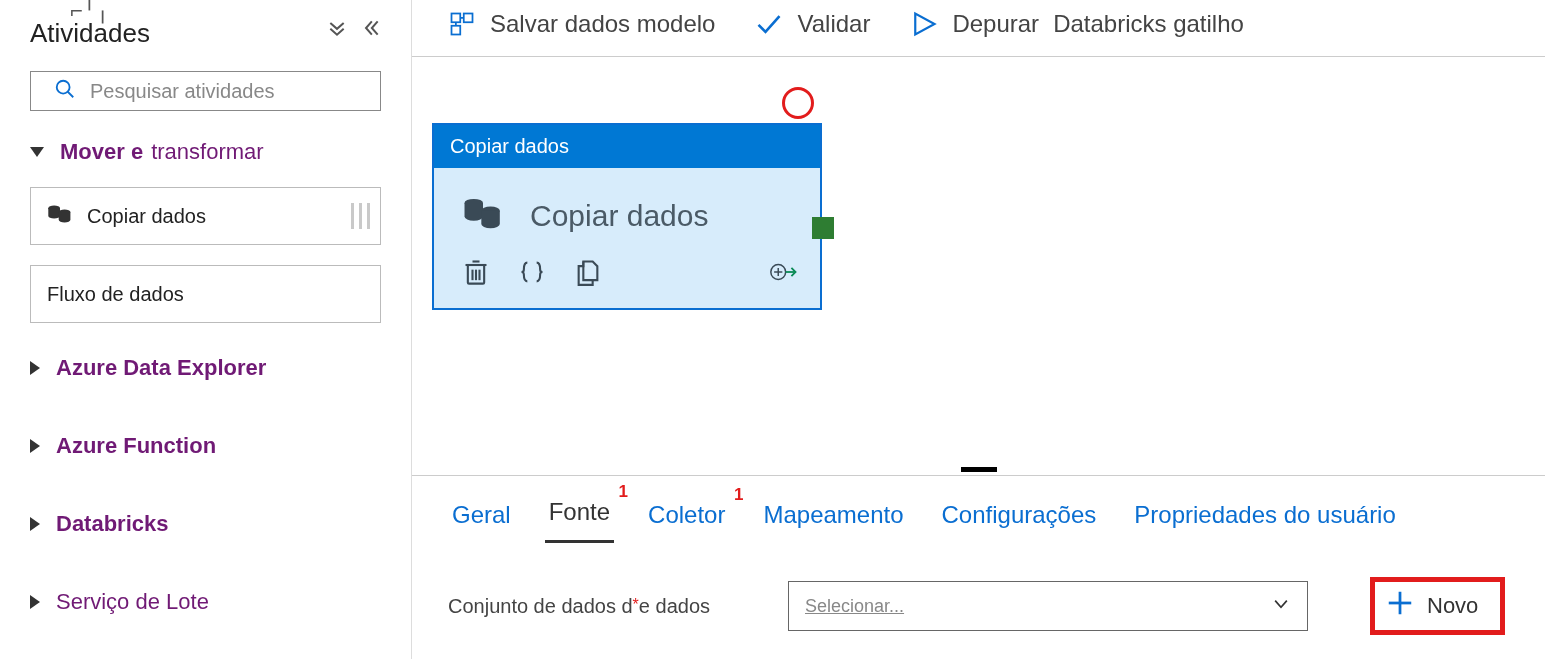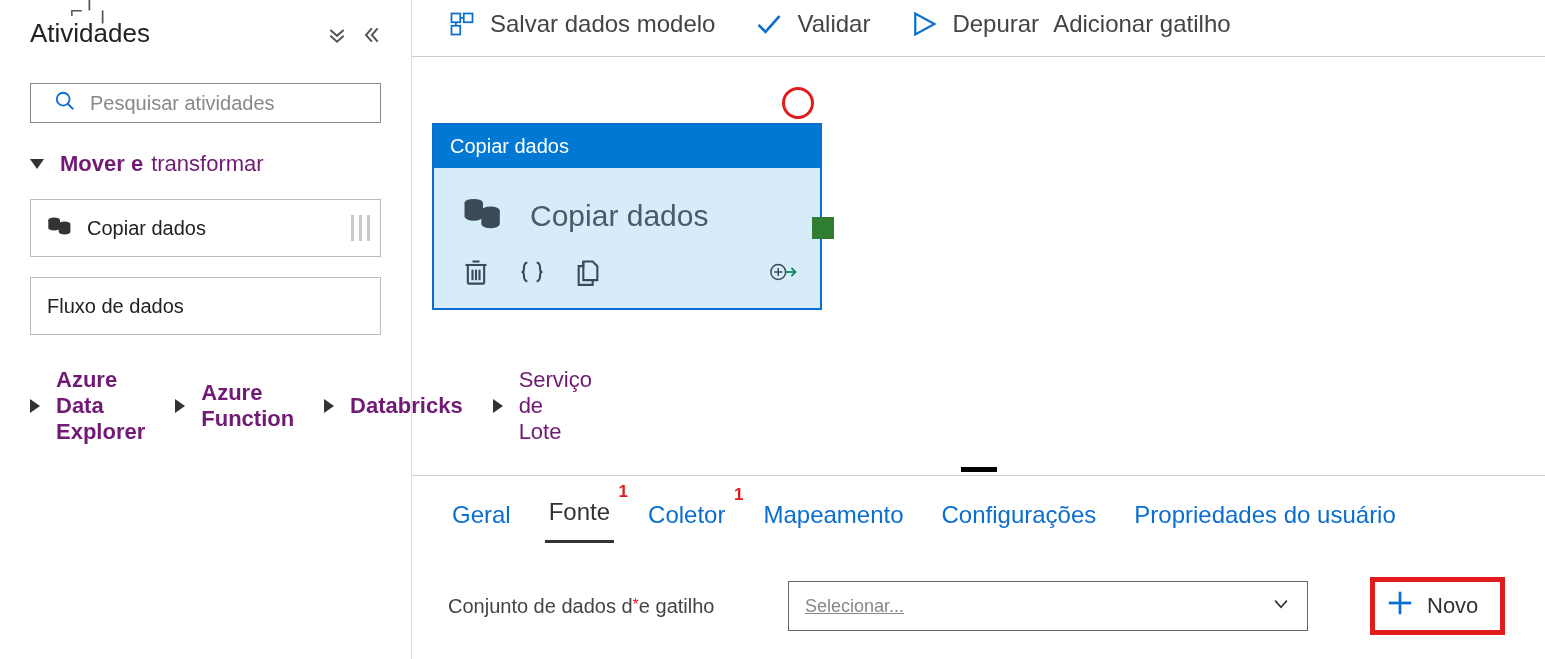--- a/index.html
+++ b/index.html
@@ -20,24 +20,24 @@
     border-right: 1px solid #ddd;
     position: relative;
   }
   .cursor-hint {
     position: absolute;
     top: -2px; left: 70px;
     font-size: 22px; color: #555;
   }
   .sidebar-header {
     display: flex;
-    align-items: flex-end;
+    align-items: flex-start;
     justify-content: space-between;
     margin-top: 18px;
-    margin-bottom: 34px;
+    margin-bottom: 22px;
   }
   .sidebar-title { font-size: 26px; font-weight: 400; color: #222; }
   .header-chevrons { display: flex; gap: 14px; align-items: center; }
   .hdr-icon svg { width: 20px; height: 20px; }
   .search-box {
     display: flex; align-items: center;
     border: 1px solid #888; height: 40px;
     padding: 0 23px; margin-bottom: 28px;
   }
   .search-box svg { width: 22px; height: 22px; margin-right: 14px; }
@@ -74,21 +74,21 @@
     font-size: 20px; color: #222; margin-bottom: 20px; cursor: grab;
   }
   .act-item .left { display: flex; align-items: center; gap: 14px; }
   .db-mini svg { width: 26px; height: 24px; }
   .grip {
     display: flex; gap: 5px;
   }
   .grip span {
     width: 3px; height: 26px; background: #c9c9c9; display: inline-block;
   }
-  .cat-list { margin-top: 32px; display: flex; flex-direction: row; gap: 30px; justify-content: space-between; }
+  .cat-list { margin-top: 32px; display: flex; flex-direction: column; gap: 30px; justify-content: space-between; }
   
   .main { flex: 1; display: flex; flex-direction: column; }
   .toolbar {
     display: flex; align-items: center; gap: 40px;
     padding: 10px 36px 18px 36px;
     border-bottom: 1px solid #ccc;
   }
   .tb-btn { display: flex; align-items: center; gap: 14px; cursor: pointer; }
   .tb-btn svg { width: 28px; height: 28px; }
   .tb-text { font-size: 24px; color: #444; }
@@ -268,21 +268,21 @@
         </svg>
         <span class="tb-text">Validar</span>
       </div>
       <div class="tb-btn">
         <svg viewBox="0 0 32 32" fill="none" stroke="#0a6ed1" stroke-width="2.5">
           <polygon points="6,4 6,28 28,16"></polygon>
         </svg>
         <span class="tb-text">Depurar</span>
       </div>
       <div class="tb-btn" style="margin-left:-26px;">
-        <span class="tb-text">Adicionar gatilho</span>
+        <span class="tb-text">Databricks gatilho</span>
       </div>
     </div>
 
     <div class="canvas">
       <div class="ring"></div>
 
       <div class="activity-node">
         <div class="node-header">Copiar dados</div>
         <div class="node-body">
           <span class="db">
@@ -354,21 +354,21 @@
         <div class="tab tab-blue">
           <span>Configurações</span>
         </div>
         <div class="tab tab-blue">
           <span>Propriedades do usuário</span>
         </div>
       </div>
 
       <div class="form-row">
         <div class="form-label">
-          <span>Conjunto de dados d</span><span class="req">*</span><span>e gatilho</span>
+          <span>Conjunto de dados d</span><span class="req">*</span><span>e dados</span>
         </div>
         <div class="select">
           <span>Selecionar...</span>
           <span>
             <svg viewBox="0 0 24 24" fill="none" stroke="#333" stroke-width="2">
               <polyline points="5,8 12,16 19,8"></polyline>
             </svg>
           </span>
         </div>
         <div class="new-btn-wrap">

